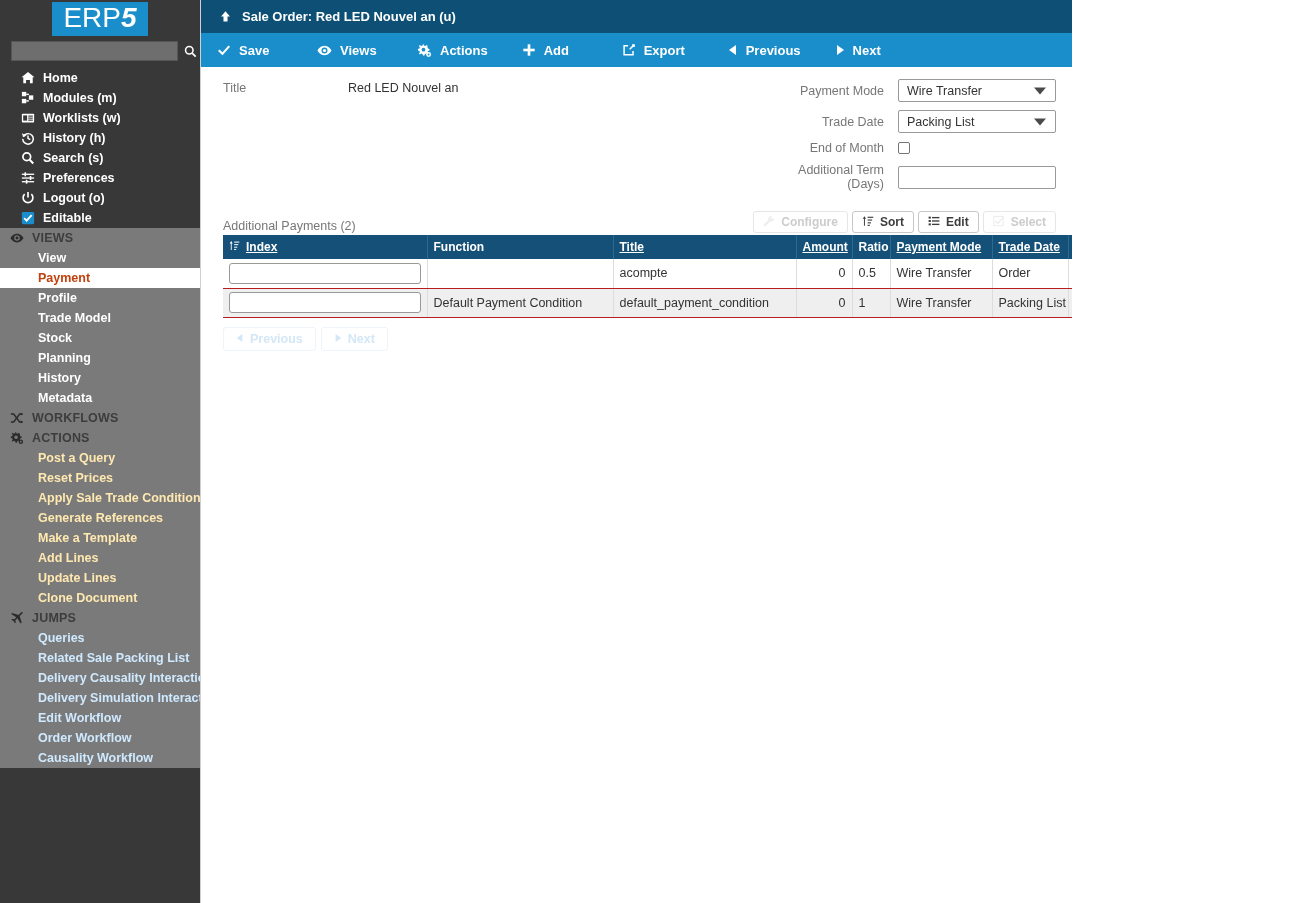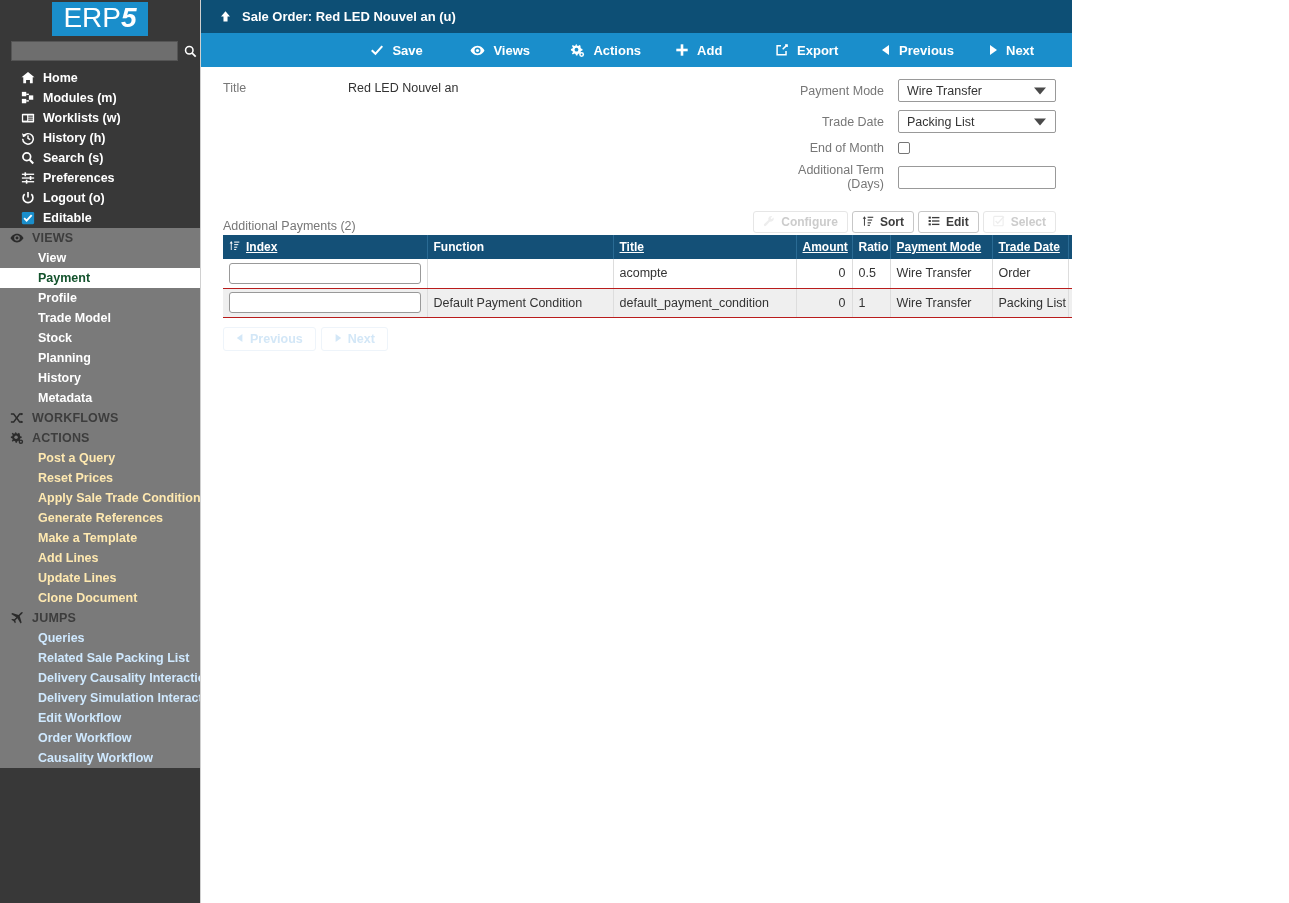--- a/index.html
+++ b/index.html
@@ -95,21 +95,21 @@
     padding-left: 38px;
     font-size: 12.5px;
     font-weight: bold;
     cursor: pointer;
     white-space: nowrap;
     overflow: hidden;
   }
   .sub-item.views { color: #ffffff; }
   .sub-item.views.active {
     background: #ffffff;
-    color: #14532d;
+    color: #c2410c;
   }
   .sub-item.actions { color: #ffe9b0; }
   .sub-item.jumps { color: #cfe9ff; }
 
   .sidebar-filler { background: #383838; height: 200px; }
 
   
   .main {
     flex: 1 1 auto;
     display: flex; flex-direction: column;
@@ -123,21 +123,21 @@
     display: flex; align-items: center;
     padding-left: 18px;
     gap: 10px;
   }
   .titlebar .up-ico { color: #ffffff; display: flex; align-items: center; }
   .titlebar .ttl { color: #ffffff; font-size: 13px; font-weight: bold; }
 
   .toolbar {
     height: 34px;
     background: #1a8ecb;
-    display: flex; align-items: stretch; justify-content: flex-end;
+    display: flex; align-items: stretch;
   }
   .tb-btn {
     display: flex; align-items: center; gap: 8px;
     padding: 0 18px 0 16px;
     color: #ffffff;
     font-size: 13px; font-weight: bold;
     cursor: pointer;
     min-width: 100px;
   }
   .tb-btn .ico { display: flex; align-items: center; }

